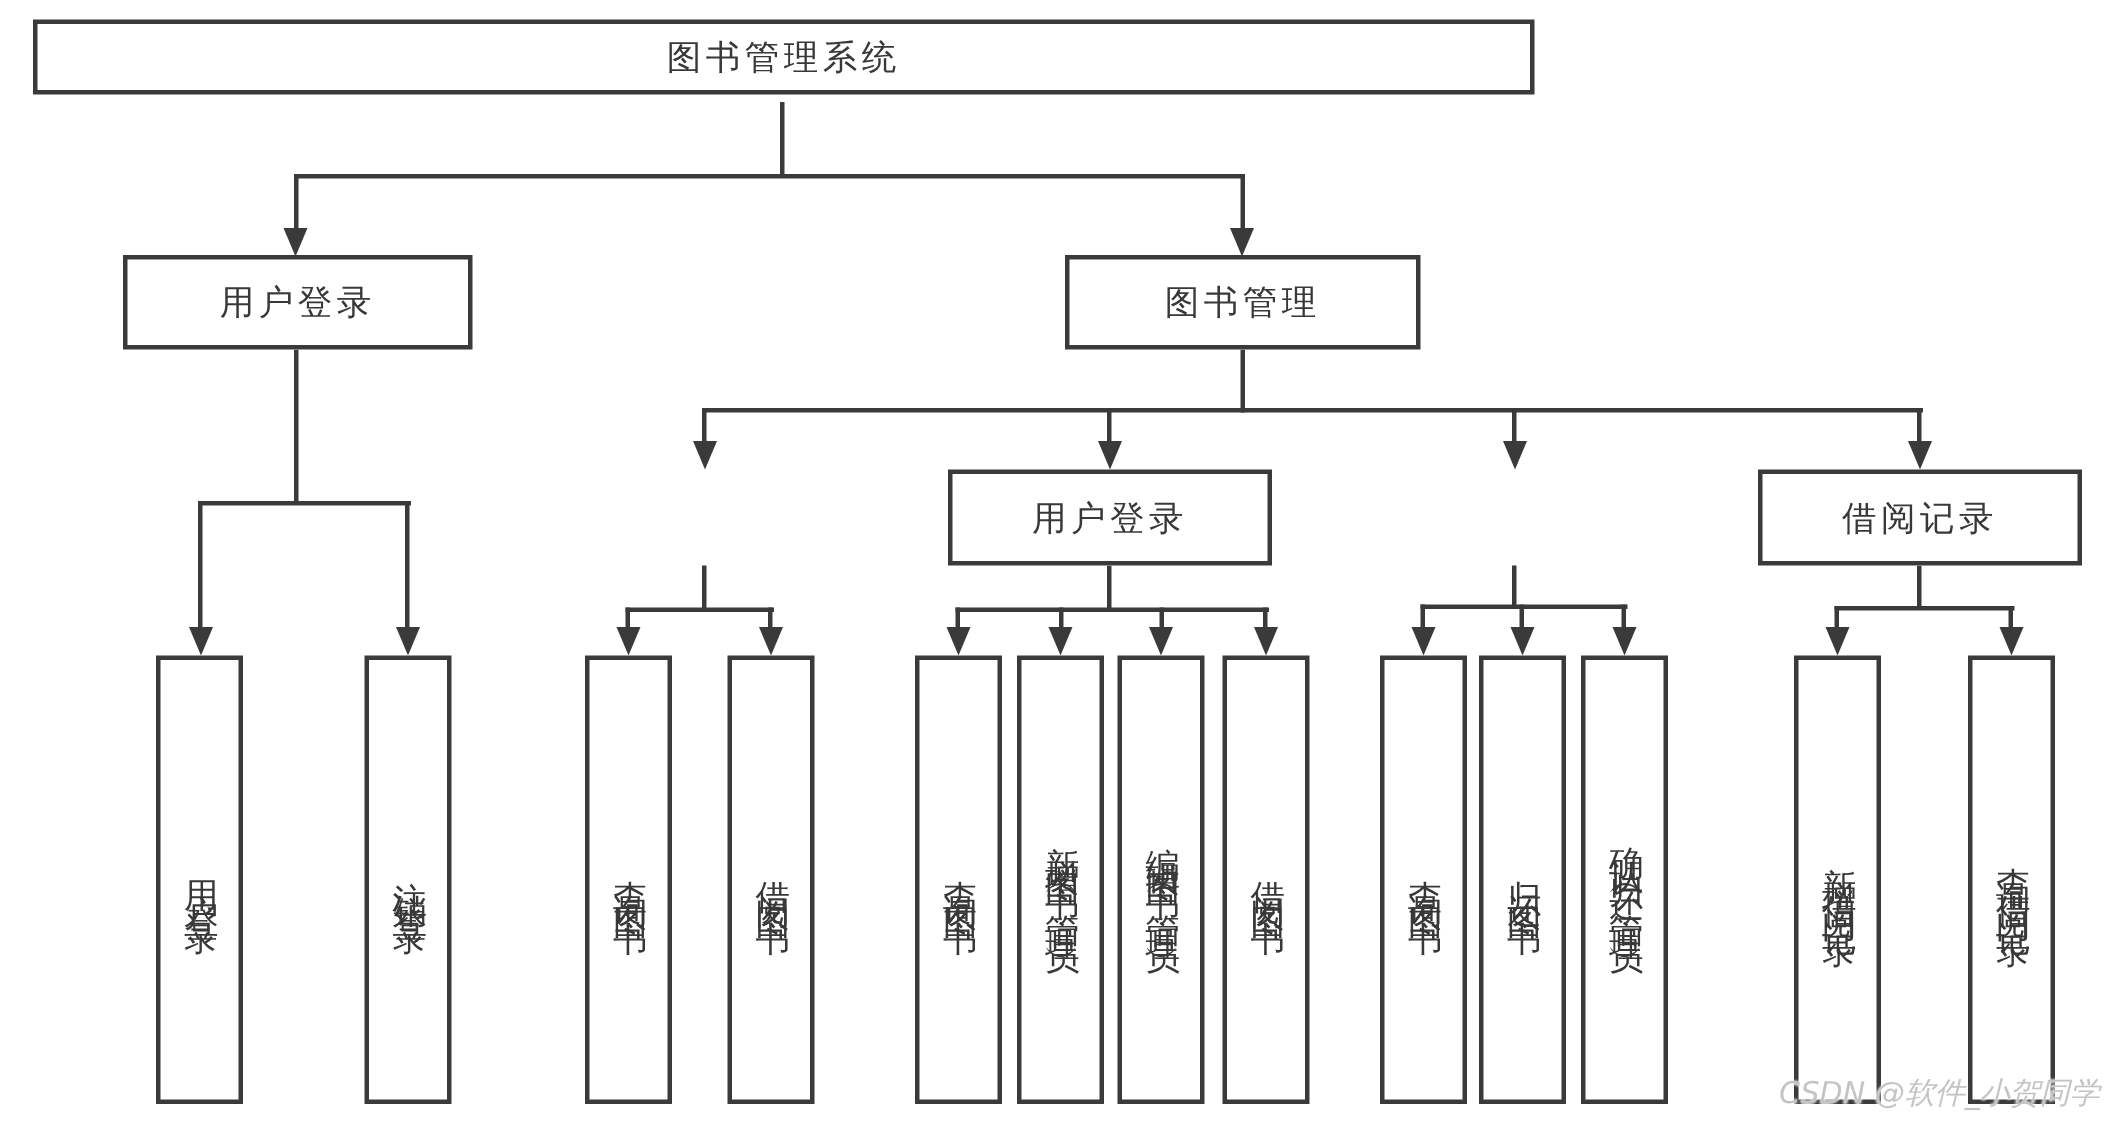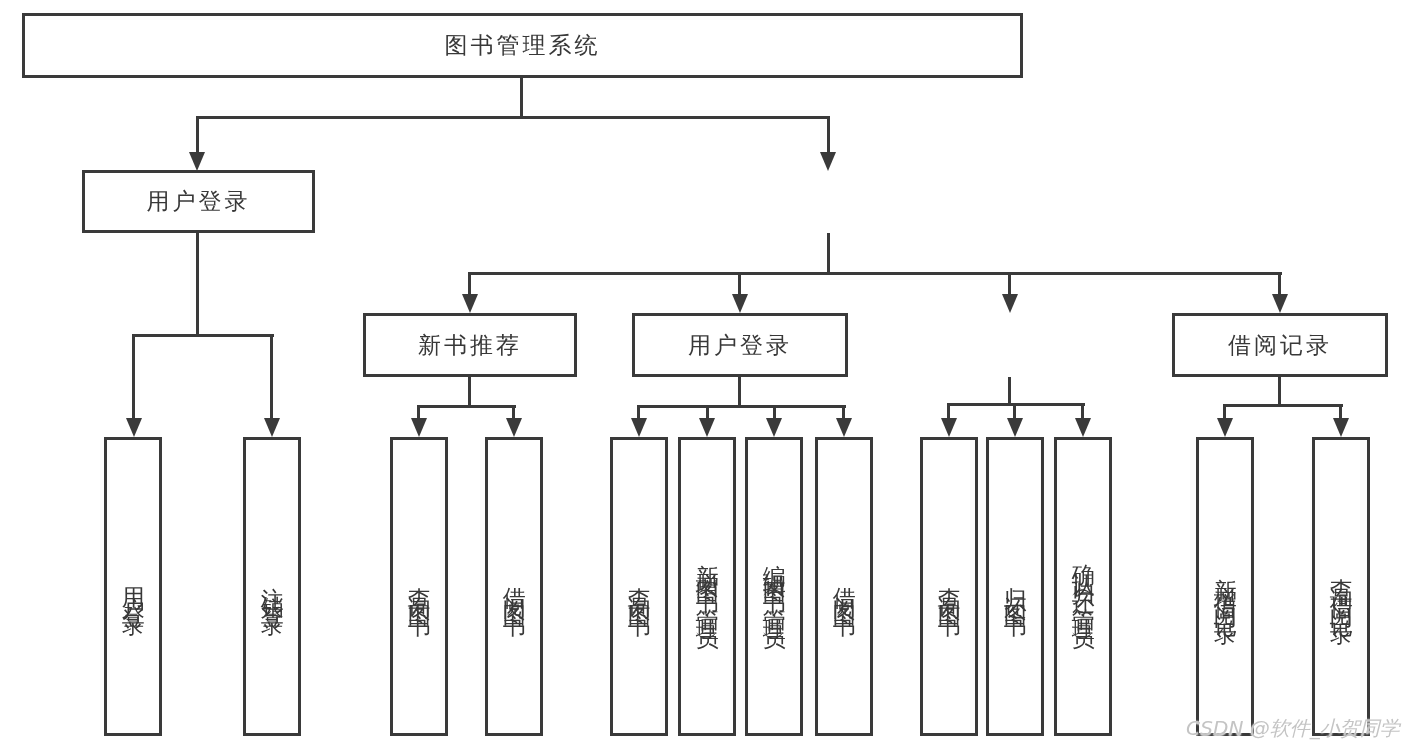--- a/index.html
+++ b/index.html
@@ -113,31 +113,31 @@
   <div class="vline" style="left:1081px;top:403px;height:18px;"></div>
   <div class="arrow" style="left:1075px;top:418px;"></div>
 
   <div class="vline" style="left:1278px;top:377px;height:29px;"></div>
   <div class="hline" style="left:1223px;top:404px;width:120px;"></div>
   <div class="vline" style="left:1223px;top:404px;height:16px;"></div>
   <div class="arrow" style="left:1217px;top:418px;"></div>
   <div class="vline" style="left:1339px;top:404px;height:16px;"></div>
   <div class="arrow" style="left:1333px;top:418px;"></div>
 
-  <div class="node h" style="left:22px;top:13px;width:1001px;height:65px;">
+  <div class="node h" style="left:22px;top:13px;width:1001px;height:50px;">
     <span>图书管理系统</span>
   </div>
 
   <div class="node h" style="left:82px;top:170px;width:233px;height:63px;">
     <span>用户登录</span>
   </div>
+  <div class="node h" style="left:710px;top:170px;width:237px;height:63px;">
+    <span>图书管理</span>
+  </div>
 
-  <div class="node h" style="left:363px;top:313px;width:214px;height:64px;">
-    <span>新书推荐</span>
-  </div>
   <div class="node h" style="left:632px;top:313px;width:216px;height:64px;">
     <span>用户登录</span>
   </div>
   <div class="node h" style="left:1172px;top:313px;width:216px;height:64px;">
     <span>借阅记录</span>
   </div>
 
   <div class="node v" style="left:104px;top:437px;width:58px;height:299px;">
     <span>用户登录</span>
   </div>

